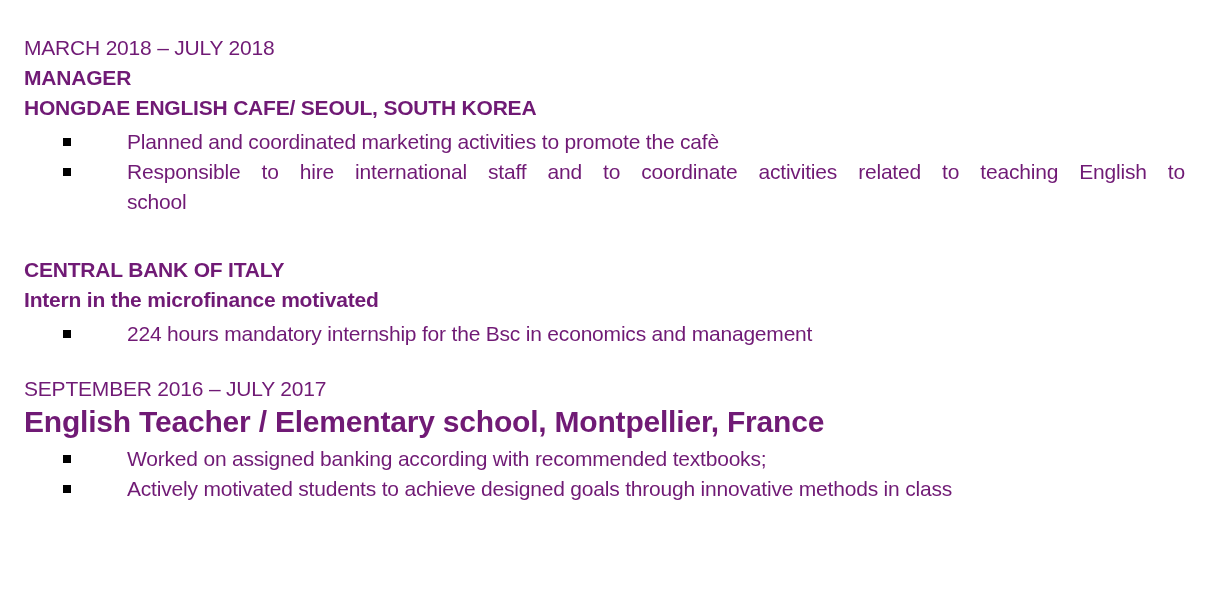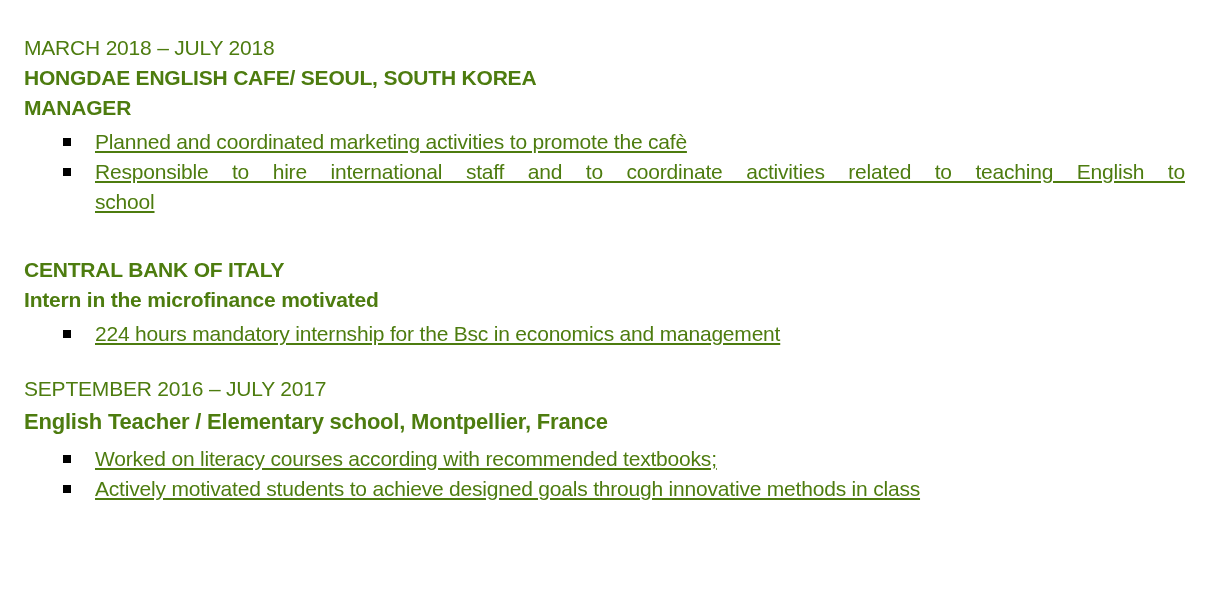--- a/index.html
+++ b/index.html
@@ -7,78 +7,77 @@
     padding: 0;
     background: #ffffff;
   }
   .page {
     position: relative;
     width: 1211px;
     height: 606px;
     box-sizing: border-box;
     padding: 8px 26px 0 24px;
     background: #ffffff;
-    color: #4d7c0f;
+    color: #701a75;
     font-family: "Liberation Sans", sans-serif;
     font-size: 21px;
     line-height: 30px;
     letter-spacing: -0.2px;
     overflow: hidden;
   }
   .entry { margin: 0; }
   .entry.gap-large { margin-top: 38px; }
   .entry.gap-medium { margin-top: 25px; }
   .date-range {
     font-weight: 400;
     white-space: nowrap;
   }
   .entry-title {
     font-weight: 700;
     white-space: nowrap;
   }
   .entry-title.large {
-    font-size: 22px;
+    font-size: 30px;
     line-height: 36px;
   }
   .bullet-list {
     margin-top: 4px;
   }
   .bullet-item {
     display: flex;
     align-items: flex-start;
     padding-left: 39px;
   }
   .square-bullet {
     flex: 0 0 auto;
     width: 8px;
     height: 8px;
     background: #000000;
     margin-top: 11px;
   }
   .bullet-text {
     flex: 1 1 auto;
-    margin-left: 24px;
+    margin-left: 56px;
     min-width: 0;
-    text-decoration: underline;
   }
   .bullet-line { text-align: left; }
   .bullet-line.just {
     text-align: justify;
     text-align-last: justify;
   }
 </style>
 </head>
 <body>
 
 <div class="page">
   <div id="sections">
       <div class="entry gap-medium">
         <div class="date-range">MARCH 2018 – JULY 2018</div>
+        <div class="entry-title">MANAGER</div>
         <div class="entry-title">HONGDAE ENGLISH CAFE/ SEOUL, SOUTH KOREA</div>
-        <div class="entry-title">MANAGER</div>
         <div class="bullet-list">
           <div class="bullet-item">
             <span class="square-bullet"></span>
             <div class="bullet-text">
               <div class="bullet-line">Planned and coordinated marketing activities to promote the cafè</div>
             </div>
           </div>
           <div class="bullet-item">
             <span class="square-bullet"></span>
             <div class="bullet-text">
@@ -100,21 +99,21 @@
           </div>
         </div>
       </div>
       <div class="entry gap-medium">
         <div class="date-range">SEPTEMBER 2016 – JULY 2017</div>
         <div class="entry-title large">English Teacher / Elementary school, Montpellier, France</div>
         <div class="bullet-list">
           <div class="bullet-item">
             <span class="square-bullet"></span>
             <div class="bullet-text">
-              <div class="bullet-line">Worked on literacy courses according with recommended textbooks;</div>
+              <div class="bullet-line">Worked on assigned banking according with recommended textbooks;</div>
             </div>
           </div>
           <div class="bullet-item">
             <span class="square-bullet"></span>
             <div class="bullet-text">
               <div class="bullet-line">Actively motivated students to achieve designed goals through innovative methods in class</div>
             </div>
           </div>
         </div>
       </div>

